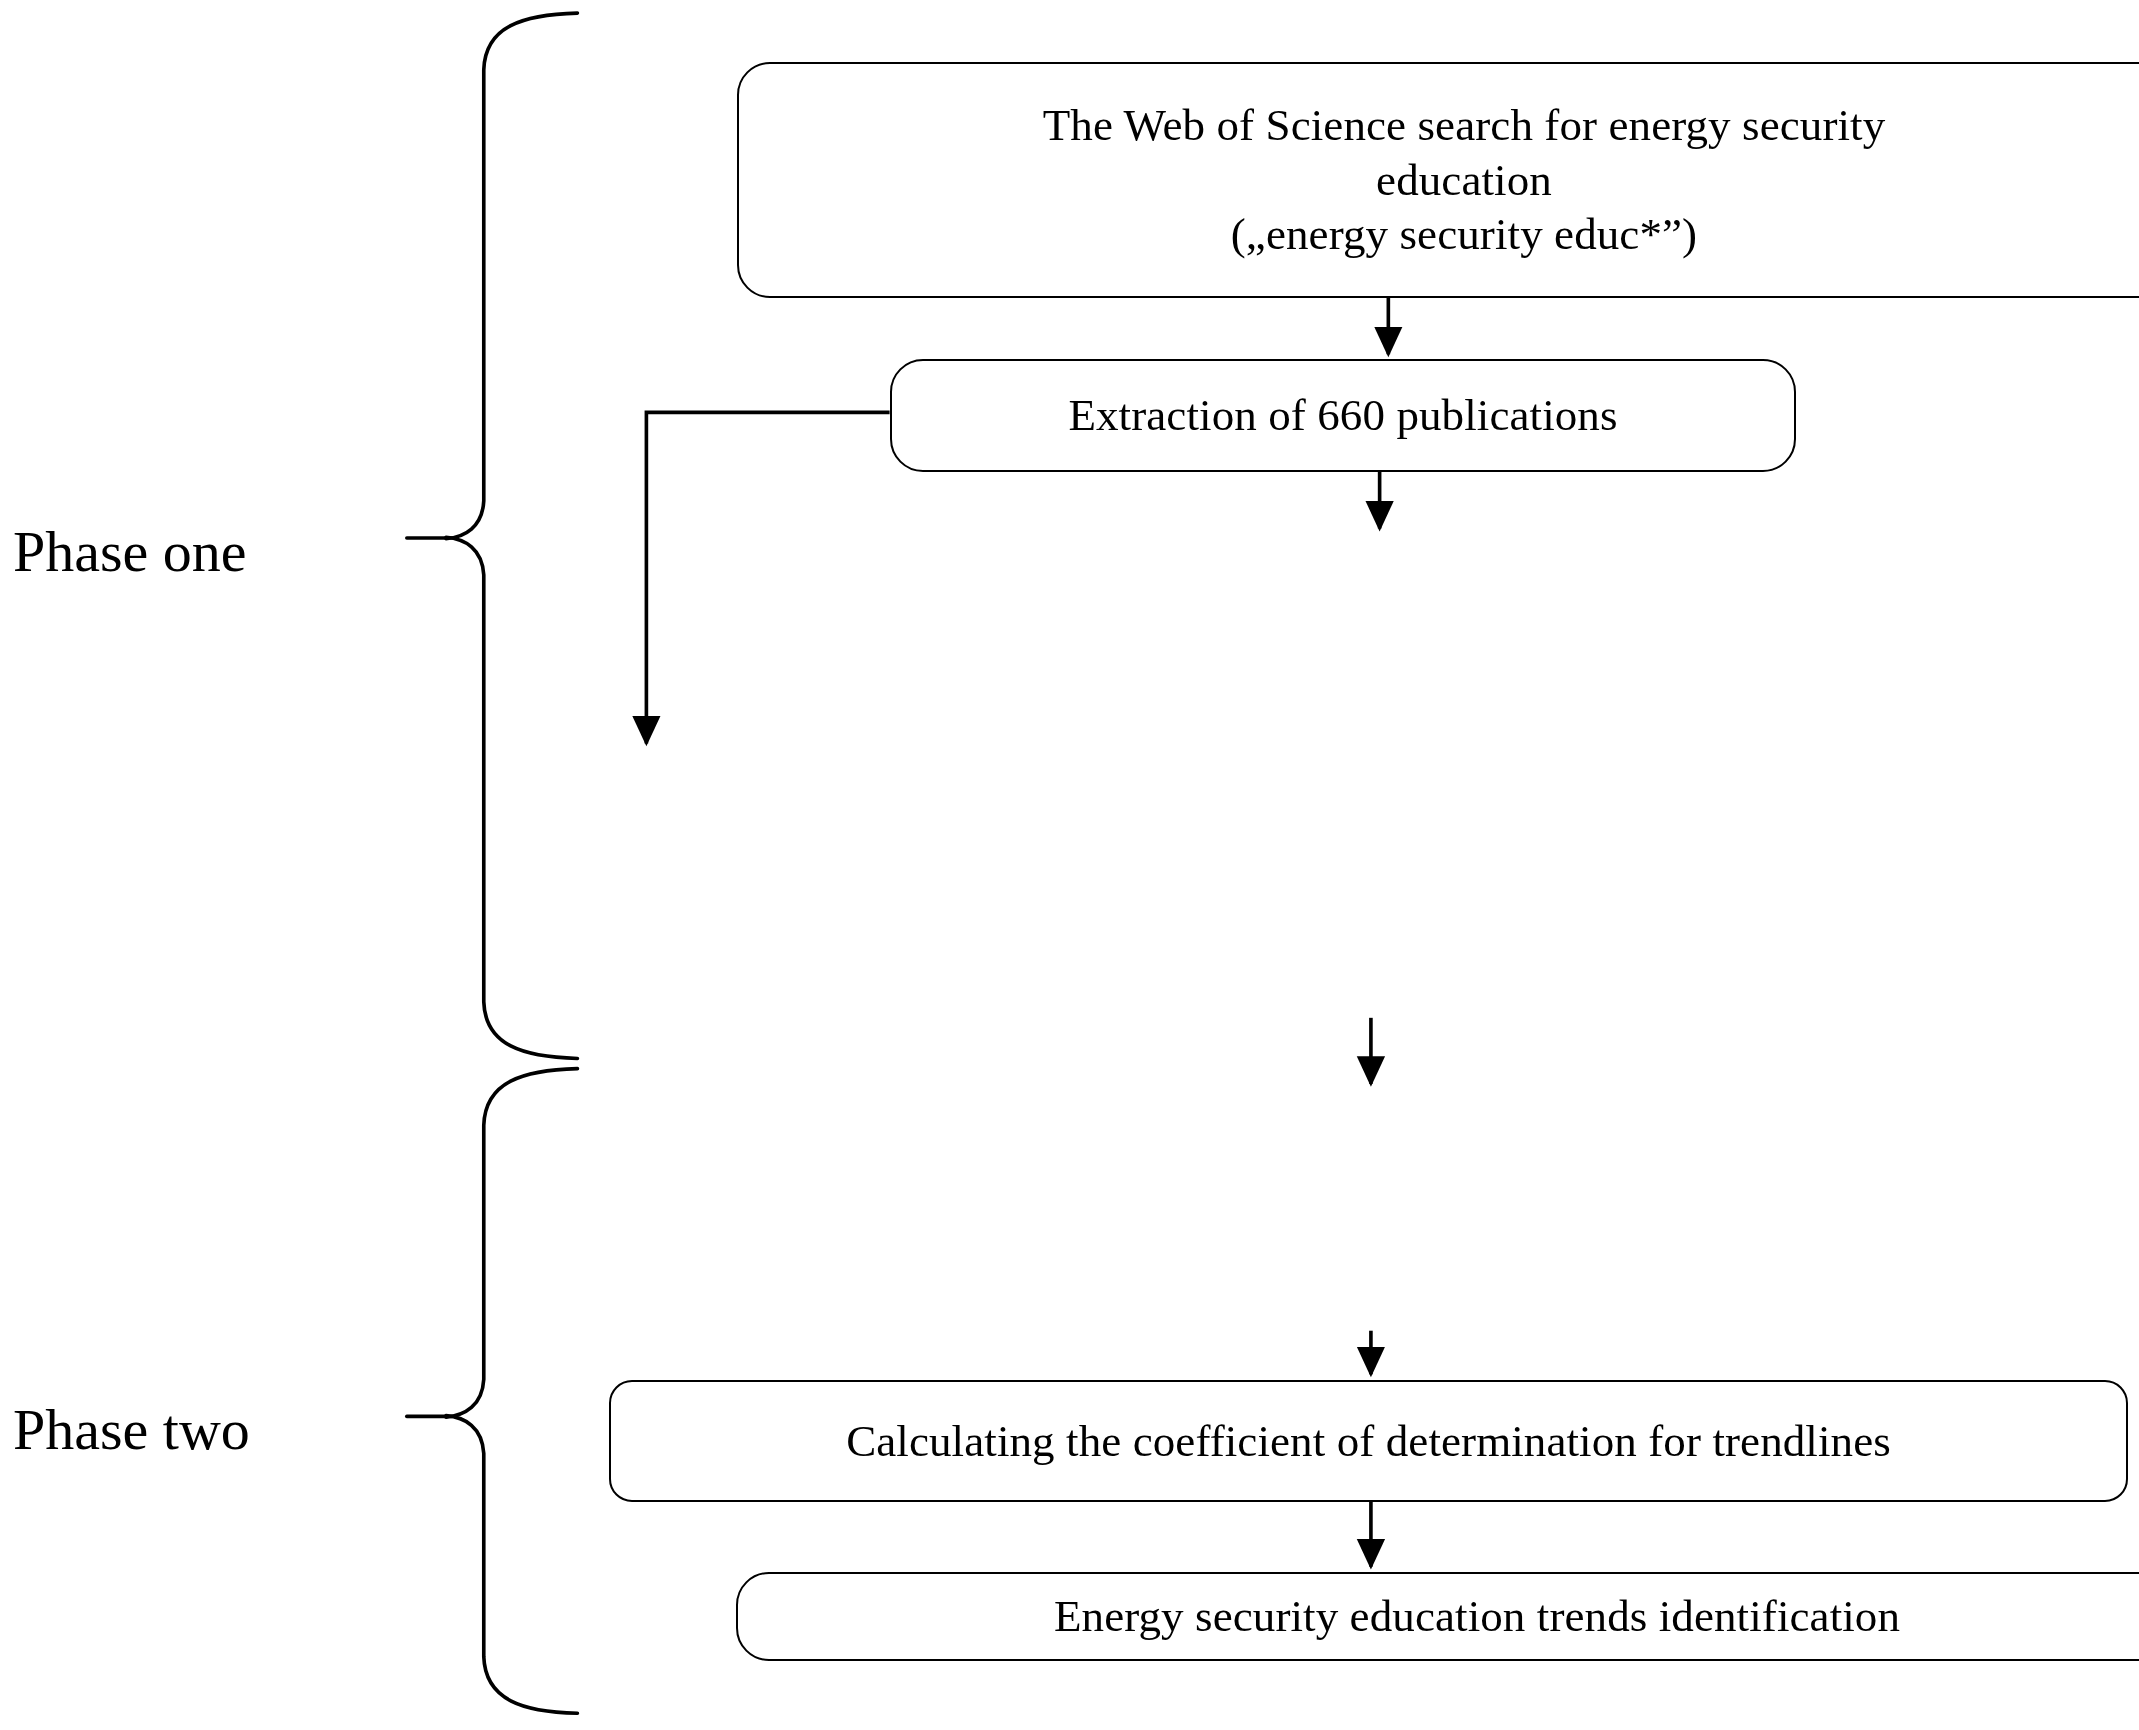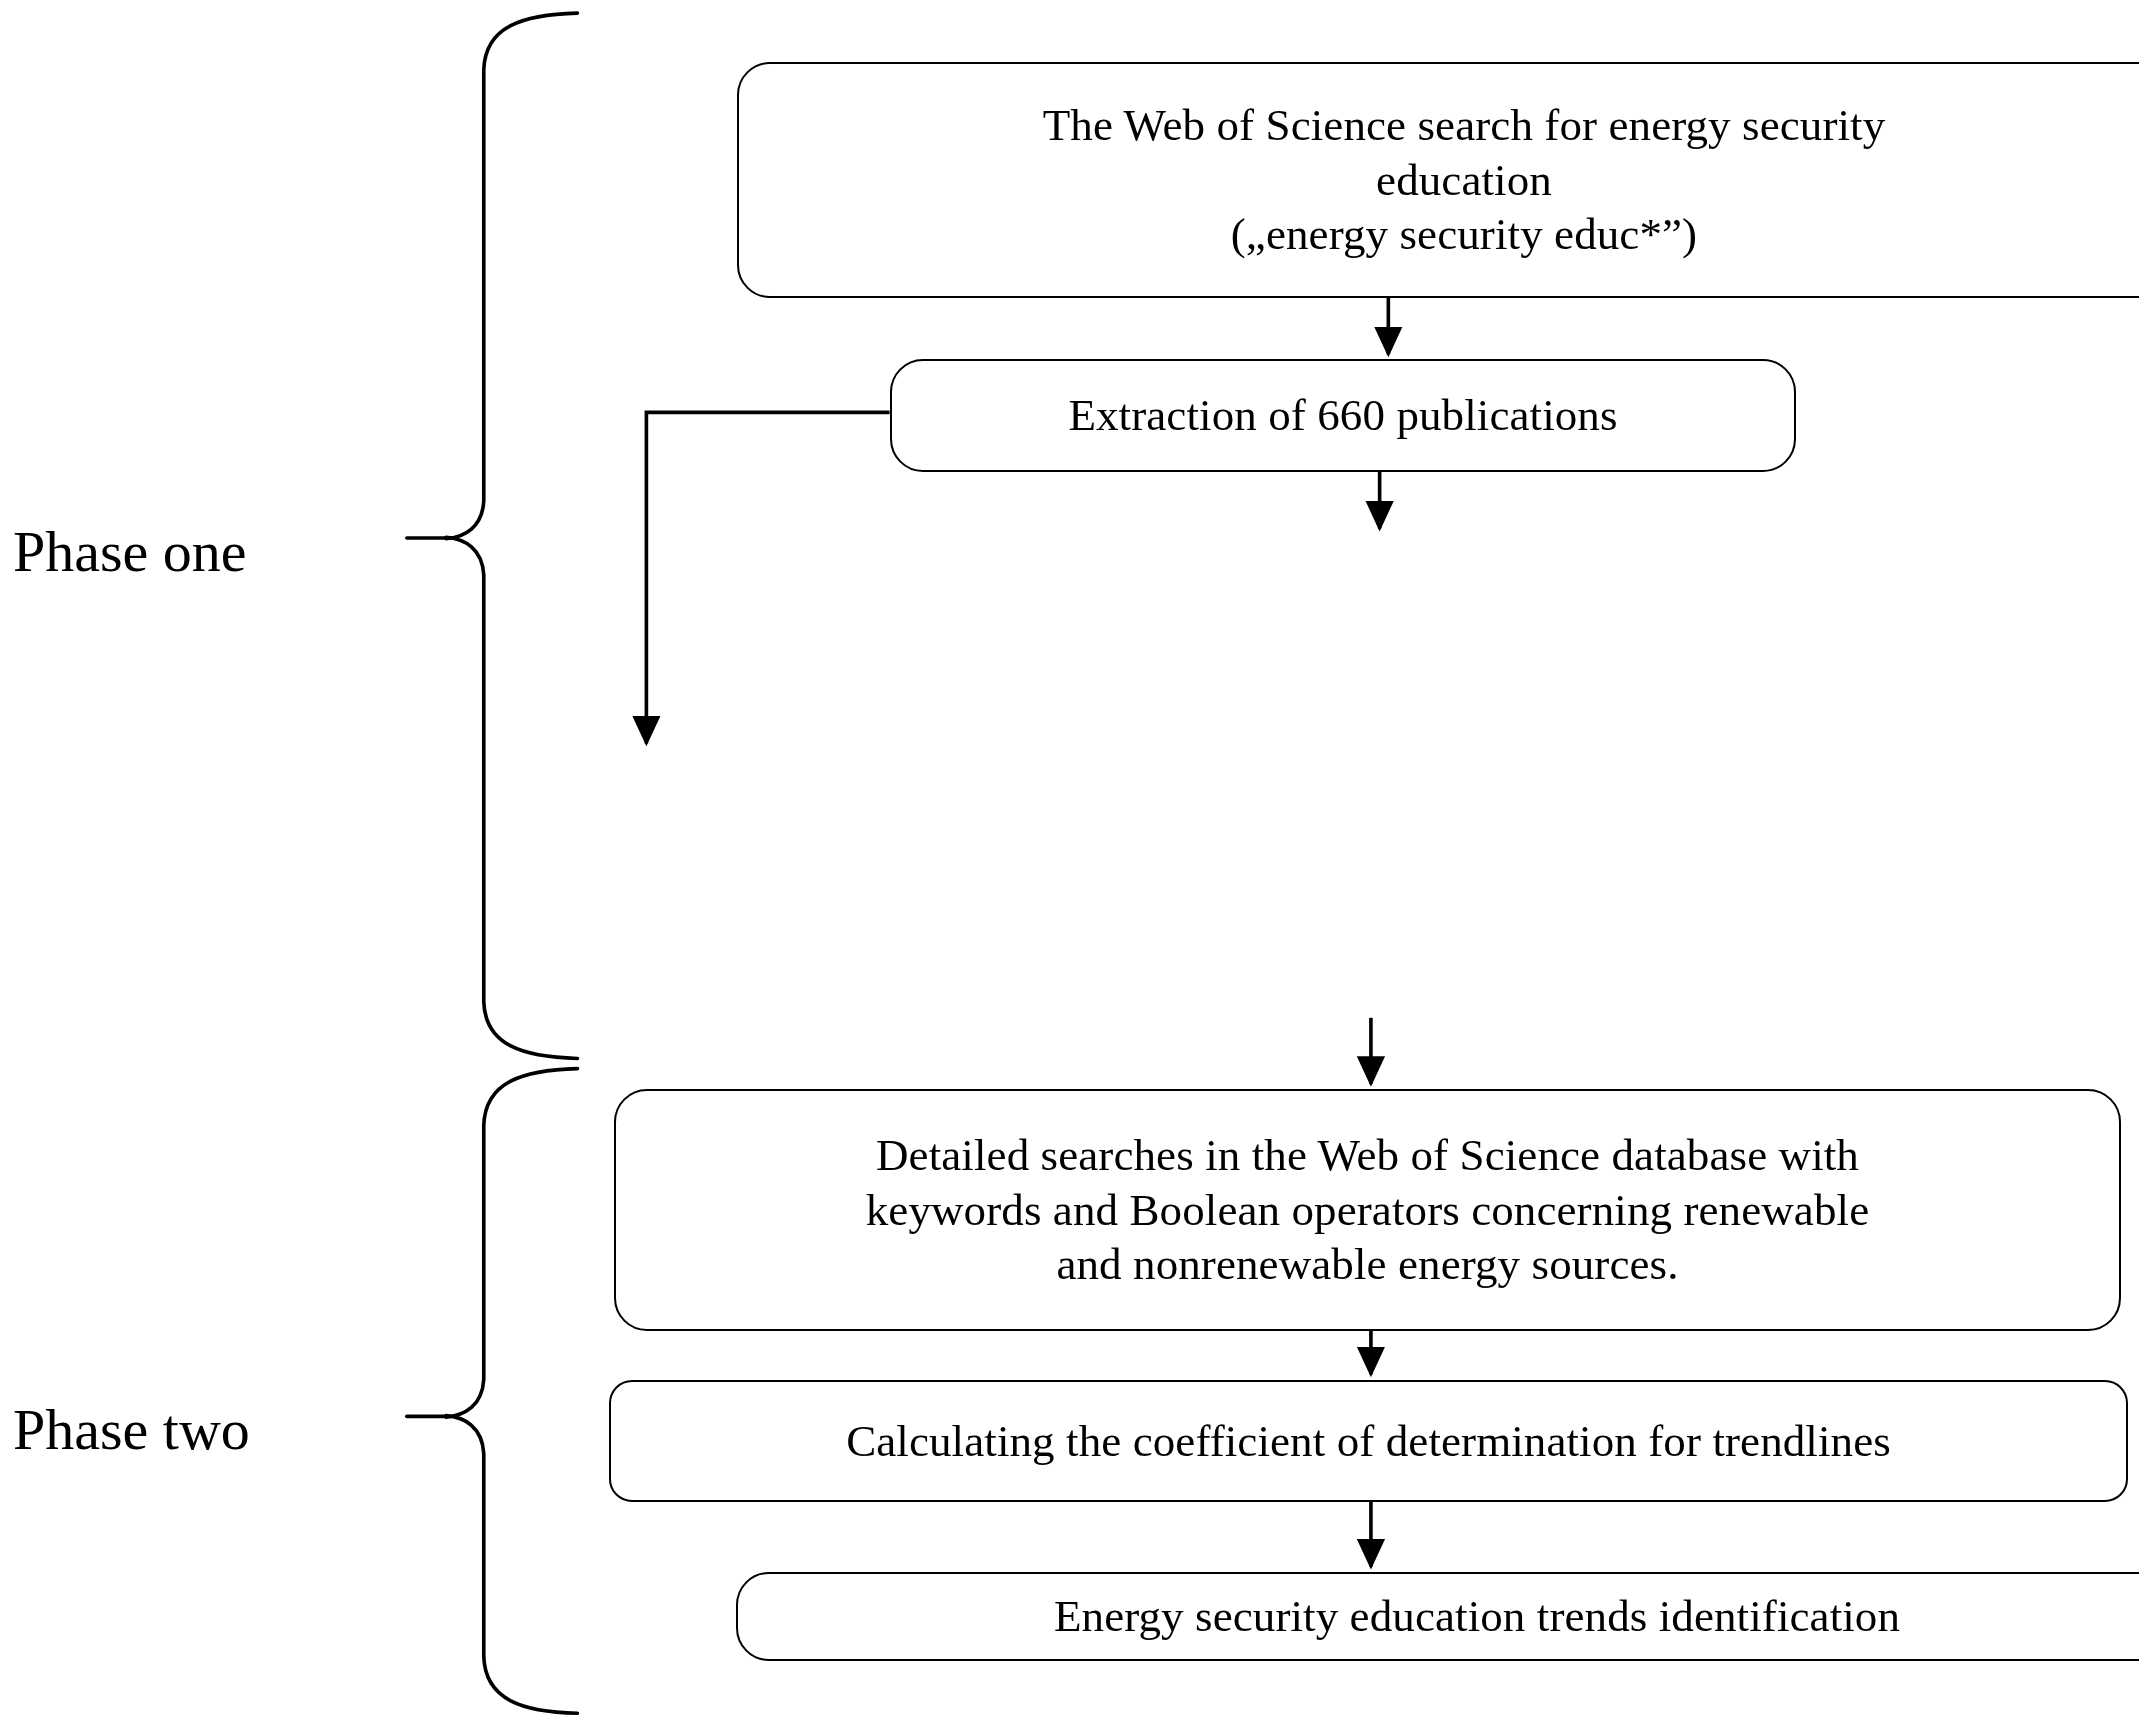--- a/index.html
+++ b/index.html
@@ -93,22 +93,19 @@
   <div class="phase-label" style="left:13px; top:1401px;">Phase two</div>
 
   <div class="node-box" style="left:737px; top:62px; width:1454px; height:236px;">The Web of Science search for energy security
 education
 („energy security educ*”)</div>
 
   <div class="node-box" style="left:890px; top:359px; width:906px; height:113px;">Extraction of 660 publications</div>
 
 
 
-  <div class="node-box" style="left:614px; top:1089px; width:1507px; height:242px;">Detailed searches in the Web of Science database with
-keywords and Boolean operators concerning renewable
-and nonrenewable energy sources.</div>
 
   <div class="node-box" style="left:609px; top:1380px; width:1519px; height:122px;border-radius:23px;">Calculating the coefficient of determination for trendlines</div>
 
   <div class="node-box" style="left:736px; top:1572px; width:1482px; height:89px;">Energy security education trends identification</div>
 
 </div>
 
 
 </body></html>

